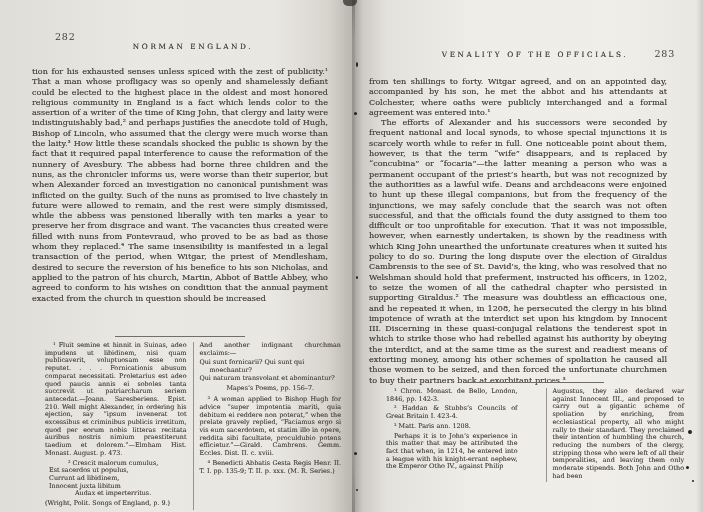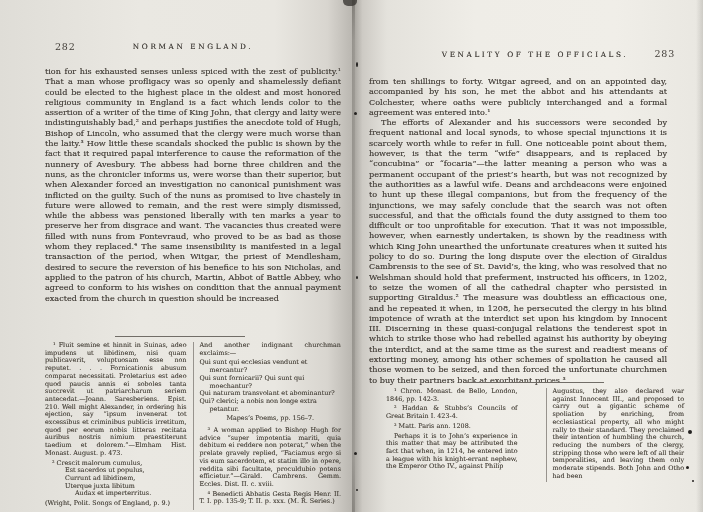--- a/index.html
+++ b/index.html
@@ -59,61 +59,59 @@
   .fncol { flex: 1 1 0; min-width: 0; }
   .fncol-second { border-left: 1px solid #97938d; padding-left: 6px; margin-left: 6px; }
   .fnote {
     font-size: 6.4px; line-height: 7.7px; text-align: justify;
     text-indent: 8px; color: #4c473f; text-shadow: 0 0 .3px rgba(76,71,63,.6);
     margin-bottom: 2px;
   }
   .fnote.no-indent { text-indent: 0; }
   .verse { font-size: 6.4px; line-height: 7.7px; color: #4c473f;
     text-shadow: 0 0 .3px rgba(76,71,63,.6); margin-bottom: 2px; }
-  .verse-left .vline { margin-left: 20px; }
-  .verse-left .vline:first-child { margin-left: 7px; }
+  .verse-left .vline { margin-left: 4px; }
+  .verse-left .vline:first-child { margin-left: 23px; }
   .verse-left .vline:nth-child(5) { margin-left: 30px; }
   .verse-left .vattr { margin-left: 0; margin-top: 2px; }
   .verse-hang .vline { padding-left: 10px; text-indent: -10px; }
   .vattr.centered { text-align: center; margin: 1px 0 4px 0; }
 </style>
 </head>
 <body>
 
 <div class="scan">
 
   <div class="page page-left">
-    <div class="pagenum" style="left:55px; top:41px;">282</div>
+    <div class="pagenum" style="left:55px; top:31px;">282</div>
     <div class="runhead" style="left:45px; width:296px; top:42px;text-align:center;">NORMAN ENGLAND.</div>
 
-    <div class="body-block" style="left:45px; width:296px; top:66px;">
+    <div class="body-block" style="left:32px; width:296px; top:66px;">
       <p class="para">tion for his exhausted senses unless spiced with the zest of publicity.¹ That a man whose profligacy was so openly and shamelessly defiant could be elected to the highest place in the oldest and most honored religious community in England is a fact which lends color to the assertion of a writer of the time of King John, that clergy and laity were indistinguishably bad,² and perhaps justifies the anecdote told of Hugh, Bishop of Lincoln, who assumed that the clergy were much worse than the laity.³ How little these scandals shocked the public is shown by the fact that it required papal interference to cause the reformation of the nunnery of Avesbury. The abbess had borne three children and the nuns, as the chronicler informs us, were worse than their superior, but when Alexander forced an investigation no canonical punishment was inflicted on the guilty. Such of the nuns as promised to live chastely in future were allowed to remain, and the rest were simply dismissed, while the abbess was pensioned liberally with ten marks a year to preserve her from disgrace and want. The vacancies thus created were filled with nuns from Fontevraud, who proved to be as bad as those whom they replaced.⁴ The same insensibility is manifested in a legal transaction of the period, when Witgar, the priest of Mendlesham, desired to secure the reversion of his benefice to his son Nicholas, and applied to the patron of his church, Martin, Abbot of Battle Abbey, who agreed to conform to his wishes on condition that the annual payment exacted from the church in question should be increased</p>
     </div>
 
     <div class="fnrule" style="left:115px; width:130px; top:336px;"></div>
 
     <div class="fnarea" style="left:45px; width:296px; top:342px;">
       <div class="fncol">
         <p class="fnote">¹ Fluit semine et hinnit in Suinas, adeo impudens ut libidinem, nisi quam publicaverit, voluptuosam esse non reputet. . . . Fornicationis abusum comparat necessitati. Proletarius est adeo quod paucis annis ei soboles tanta succrevit ut patriarcharum seriem antecedat.—Joann. Saresberiens. Epist. 210. Well might Alexander, in ordering his ejection, say “ipsum invenerat tot excessibus et criminibus publicis irretitum, quod per eorum nobis litteras recitata auribus nostris nimium praestiterunt taedium et dolorem.”—Elmham Hist. Monast. August. p. 473.</p>
         <div class="verse verse-left">
           <div class="vline">² Crescit malorum cumulus,</div>
           <div class="vline">Est sacerdos ut populus,</div>
           <div class="vline">Currunt ad libidinem,</div>
-          <div class="vline">Uterque juxta libitum</div>
+          <div class="vline">Innocent juxta libitum</div>
           <div class="vline">Audax et imperterritus.</div>
           <div class="vattr">(Wright, Polit. Songs of England, p. 9.)</div>
         </div>
       </div>
       <div class="fncol fncol-second">
         <p class="fnote no-indent">And another indignant churchman exclaims:—</p>
         <div class="verse verse-hang">
-          <div class="vline">Qui sunt qui ecclesias vendunt et mercantur?</div>
           <div class="vline">Qui sunt fornicarii? Qui sunt qui moechantur?</div>
           <div class="vline">Qui naturam transvolant et abominantur?</div>
-          <div class="vline">Qui? clerici; a nobis non longe extra petantur.</div>
         </div>
         <div class="verse vattr centered">Mapes’s Poems, pp. 156–7.</div>
         <p class="fnote">³ A woman applied to Bishop Hugh for advice “super impotentia mariti, quia debitum ei reddere non poterat,” when the prelate gravely replied, “Faciamus ergo si vis eum sacerdotem, et statim illo in opere, reddita sibi facultate, proculdubio potens efficietur.”—Girald. Cambrens. Gemm. Eccles. Dist. II. c. xviii.</p>
         <p class="fnote">⁴ Benedicti Abbatis Gesta Regis Henr. II. T. I. pp. 135-9; T. II. p. xxx. (M. R. Series.)</p>
       </div>
     </div>
   </div>
 
   <div class="page page-right">
     <div class="pagenum" style="right:28px; top:48px;">283</div>

